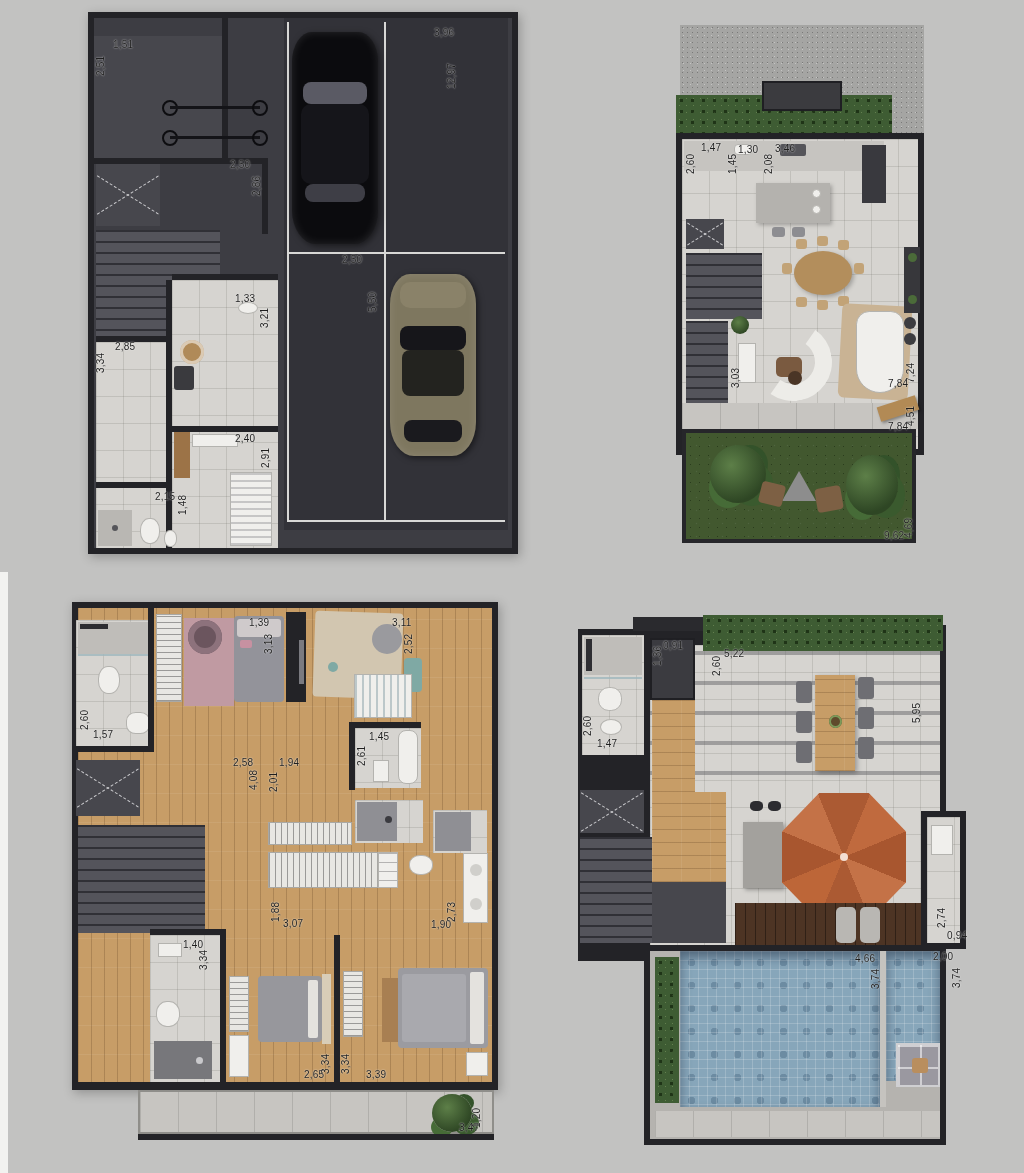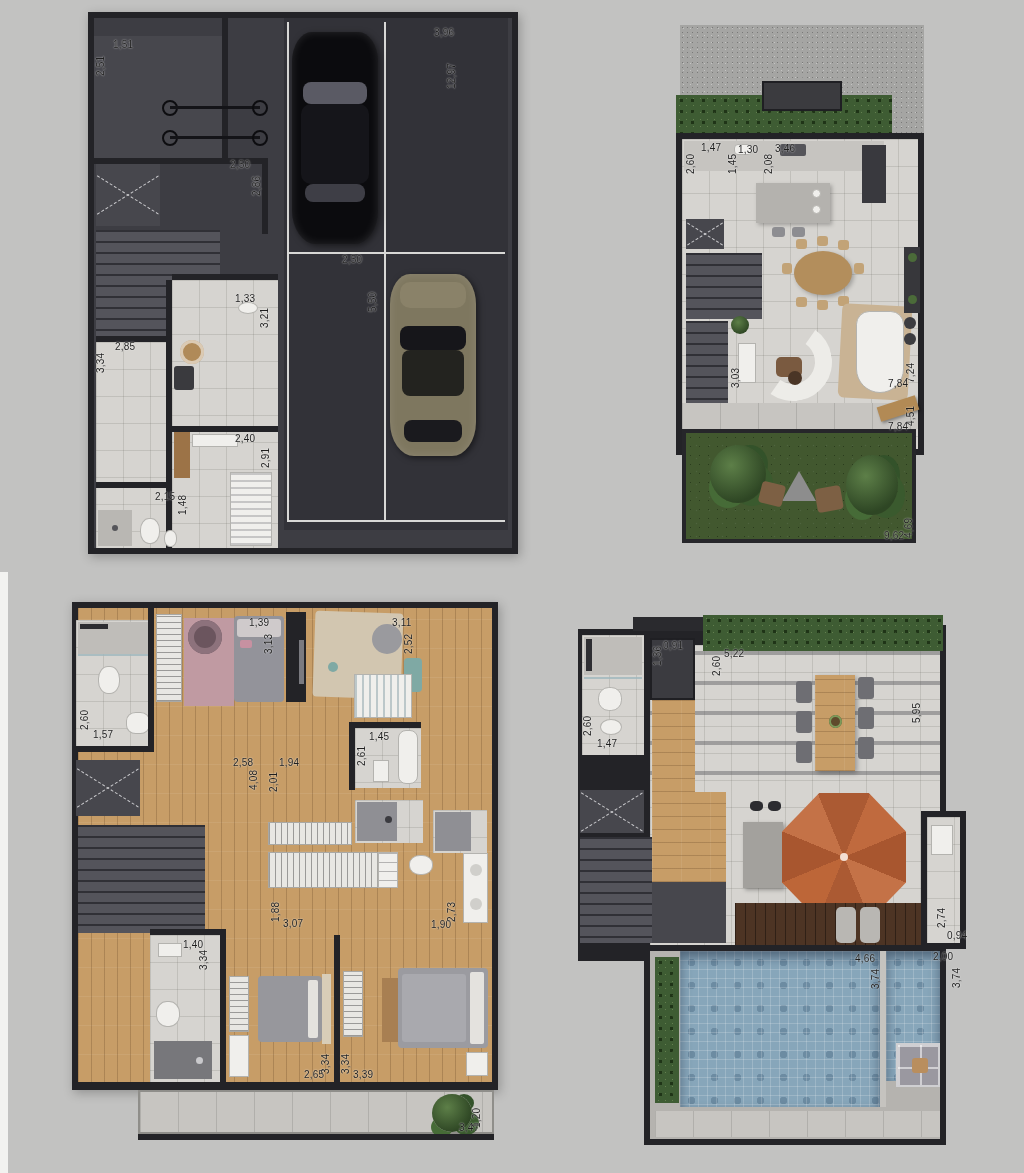--- a/index.html
+++ b/index.html
@@ -296,21 +296,21 @@
   <span class="dim" style="left:207px;top:156px">1,94</span>
   <span class="dim v" style="left:197px;top:190px">2,01</span>
   <span class="dim v" style="left:199px;top:320px">1,88</span>
   <span class="dim" style="left:211px;top:317px">3,07</span>
   <span class="dim" style="left:359px;top:318px">1,90</span>
   <span class="dim v" style="left:375px;top:320px">2,73</span>
   <span class="dim" style="left:111px;top:338px">1,40</span>
   <span class="dim v" style="left:127px;top:368px">3,34</span>
   <span class="dim" style="left:232px;top:468px">2,65</span>
   <span class="dim v" style="left:249px;top:472px">3,34</span>
-  <span class="dim" style="left:281px;top:468px">3,39</span>
+  <span class="dim" style="left:294px;top:468px">3,39</span>
   <span class="dim v" style="left:269px;top:472px">3,34</span>
   <span class="dim" style="left:387px;top:521px">3,47</span>
   <span class="dim v" style="left:400px;top:526px">1,20</span>
 </div>
 
 <div class="plan" id="plan-roof" style="left:578px;top:615px;width:388px;height:540px">
 
   <div class="a wall" style="left:0;top:14px;width:76px;height:332px"></div>
 
   <div class="a wall" style="left:66px;top:10px;width:302px;height:330px"></div>

